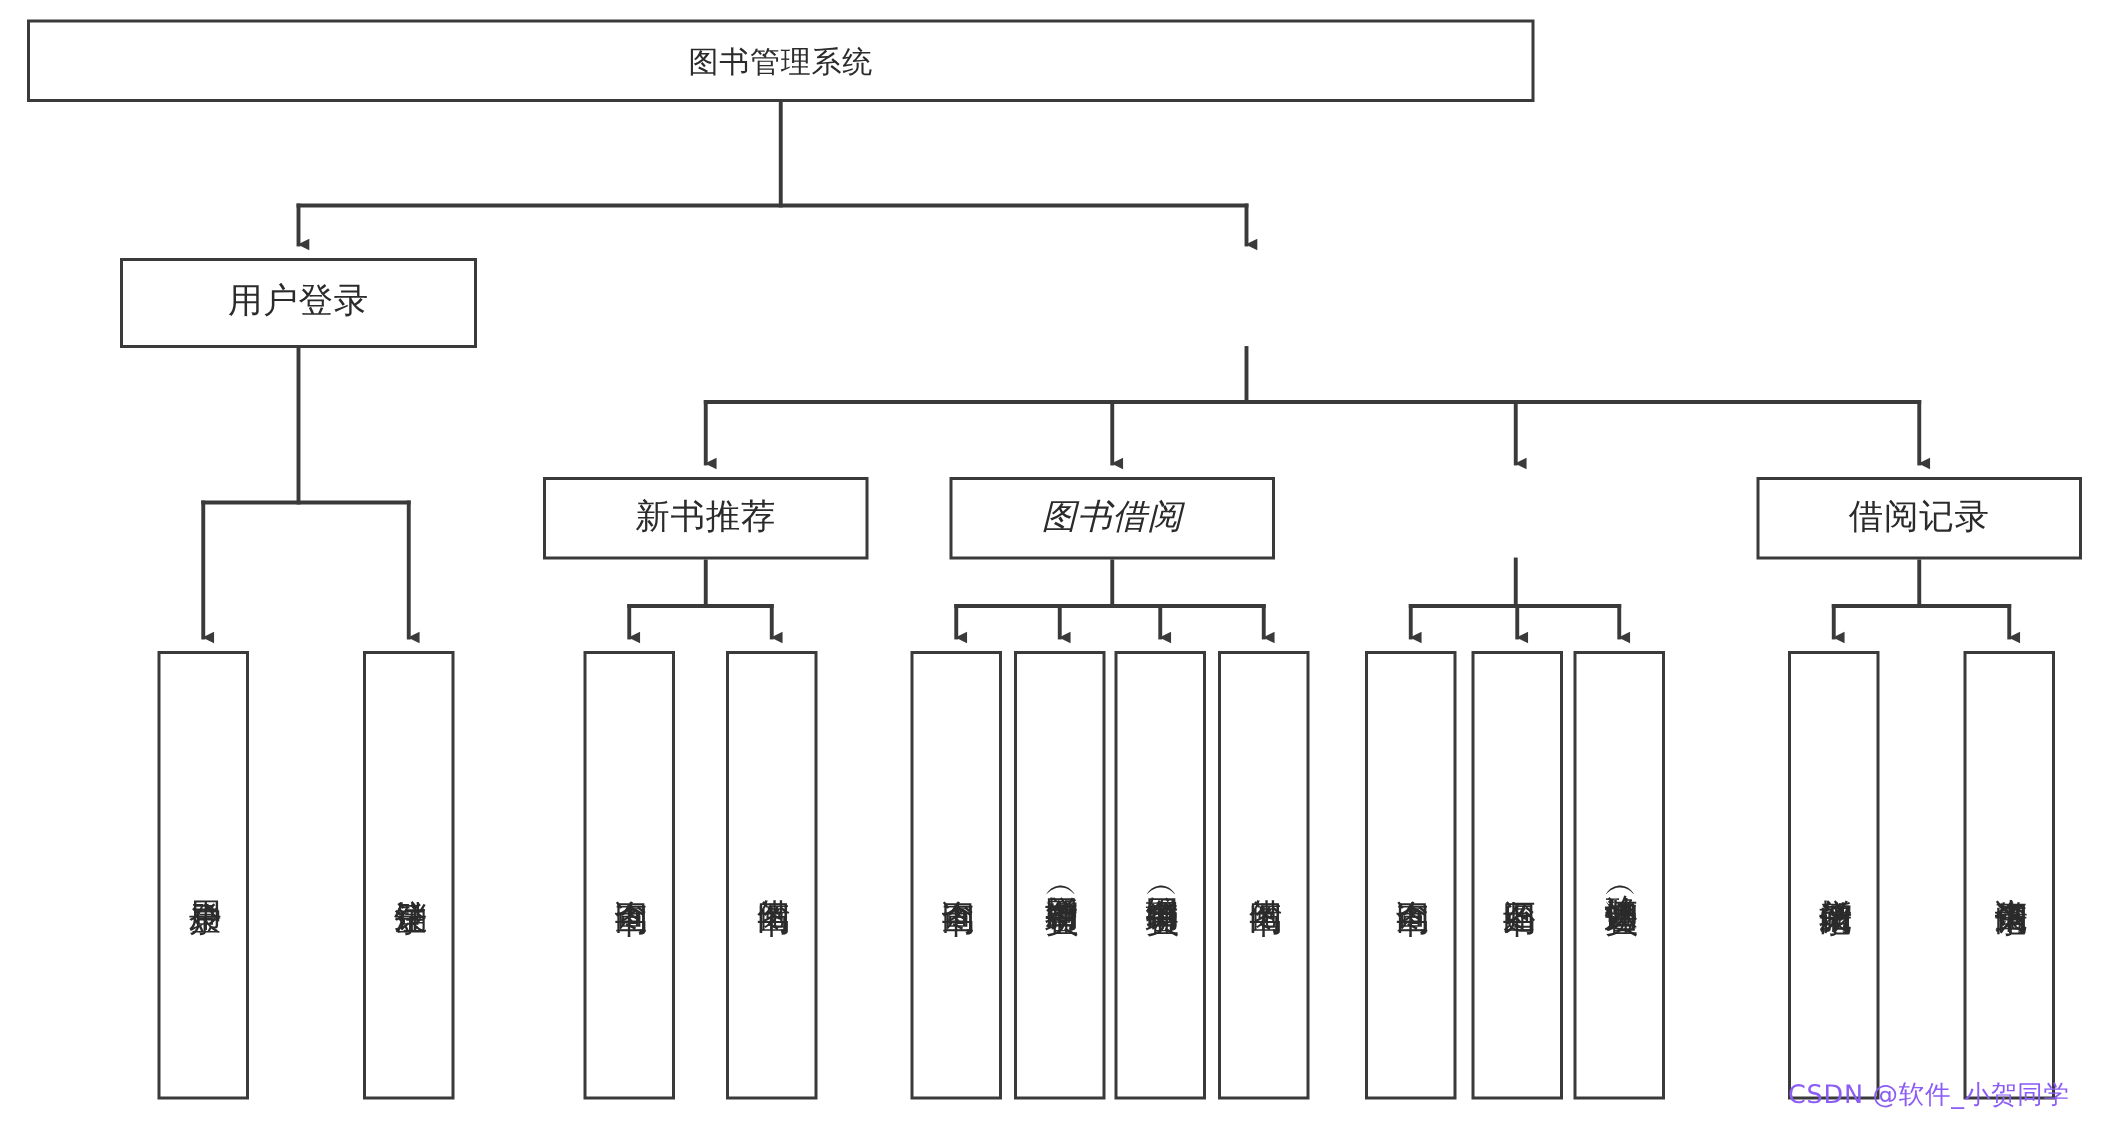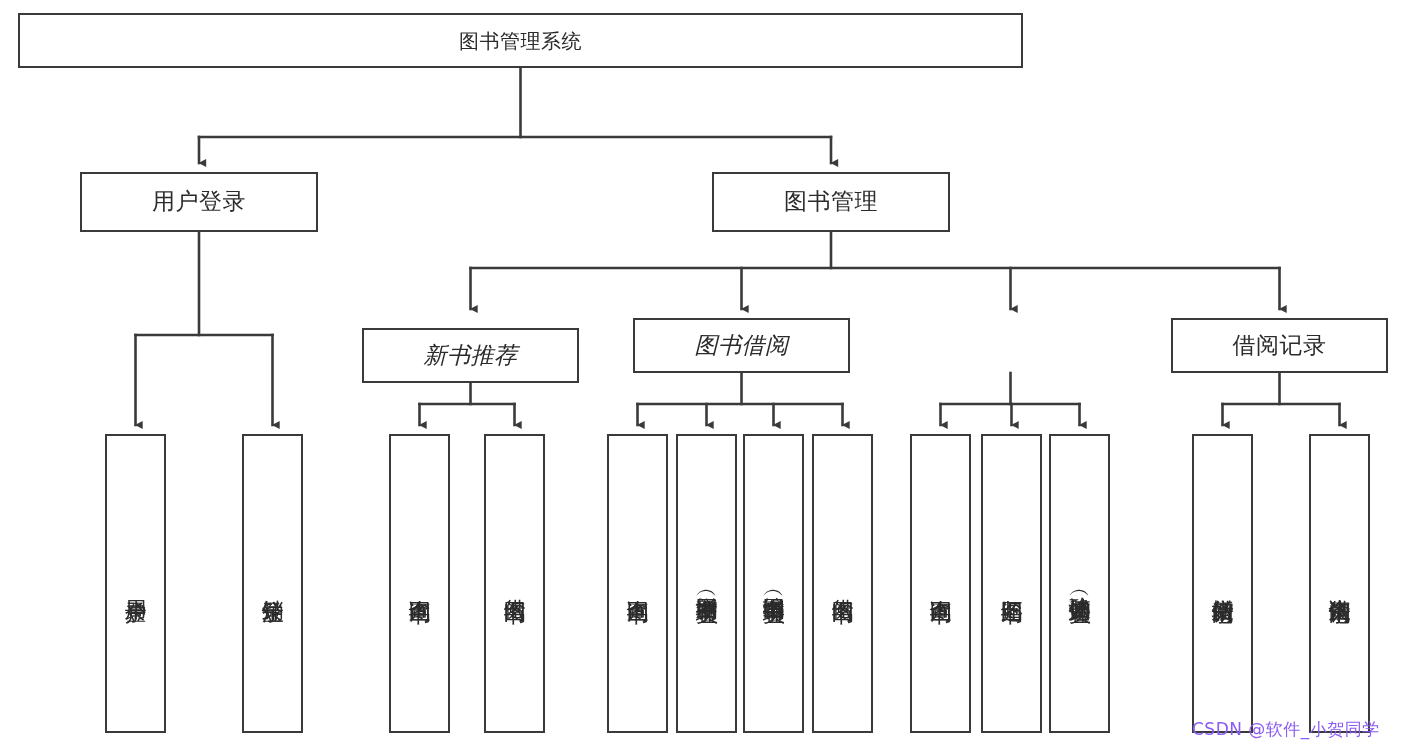--- a/index.html
+++ b/index.html
@@ -121,25 +121,22 @@
     </g>
   </svg>
 
   <div class="node node-h node-root" style="left:18px; top:13px; width:1005px; height:55px;">
     <span class="node-label">图书管理系统</span>
   </div>
 
   <div class="node node-h" style="left:80px; top:172px; width:238px; height:60px;">
     <span class="node-label">用户登录</span>
   </div>
-  <div class="node node-h" style="left:712px; top:172px; width:238px; height:60px;">
-    <span class="node-label">图书管理</span>
-  </div>
 
-  <div class="node node-h" style="left:362px; top:328px; width:217px; height:55px;font-style:italic;">
+  <div class="node node-h" style="left:362px; top:318px; width:217px; height:55px;">
     <span class="node-label">新书推荐</span>
   </div>
   <div class="node node-h" style="left:633px; top:318px; width:217px; height:55px;font-style:italic;">
     <span class="node-label">图书借阅</span>
   </div>
   <div class="node node-h" style="left:1171px; top:318px; width:217px; height:55px;align-items:center;">
     <span class="node-label">借阅记录</span>
   </div>
 
   <div class="node node-v" style="left:105px; top:434px; width:61px; height:299px;">

